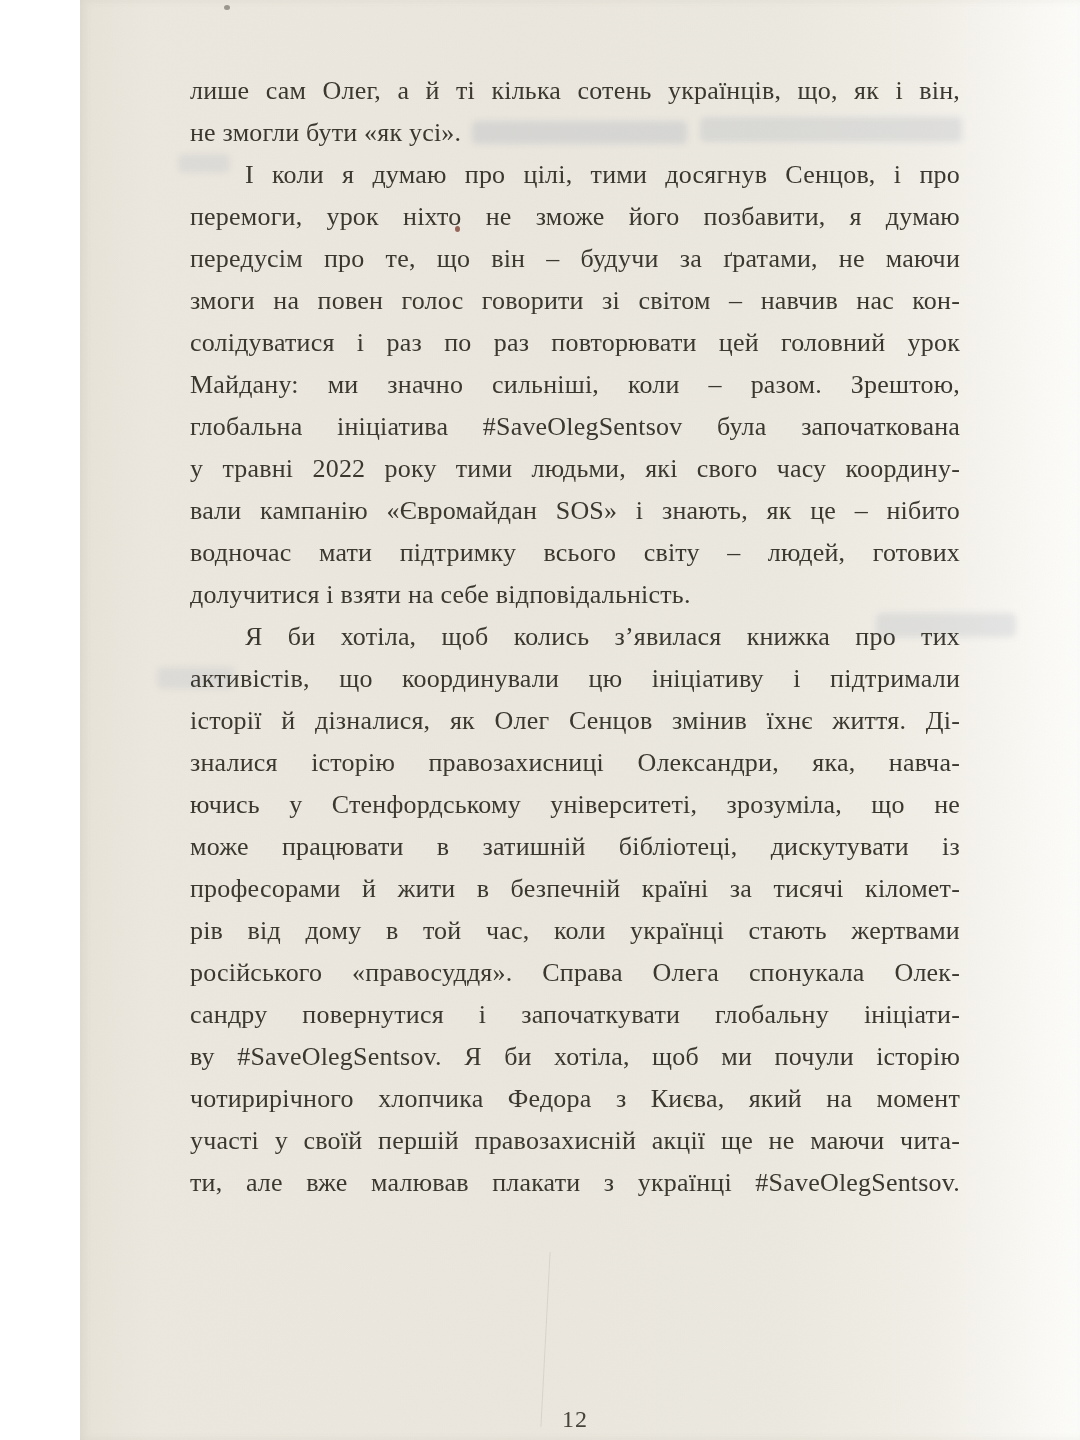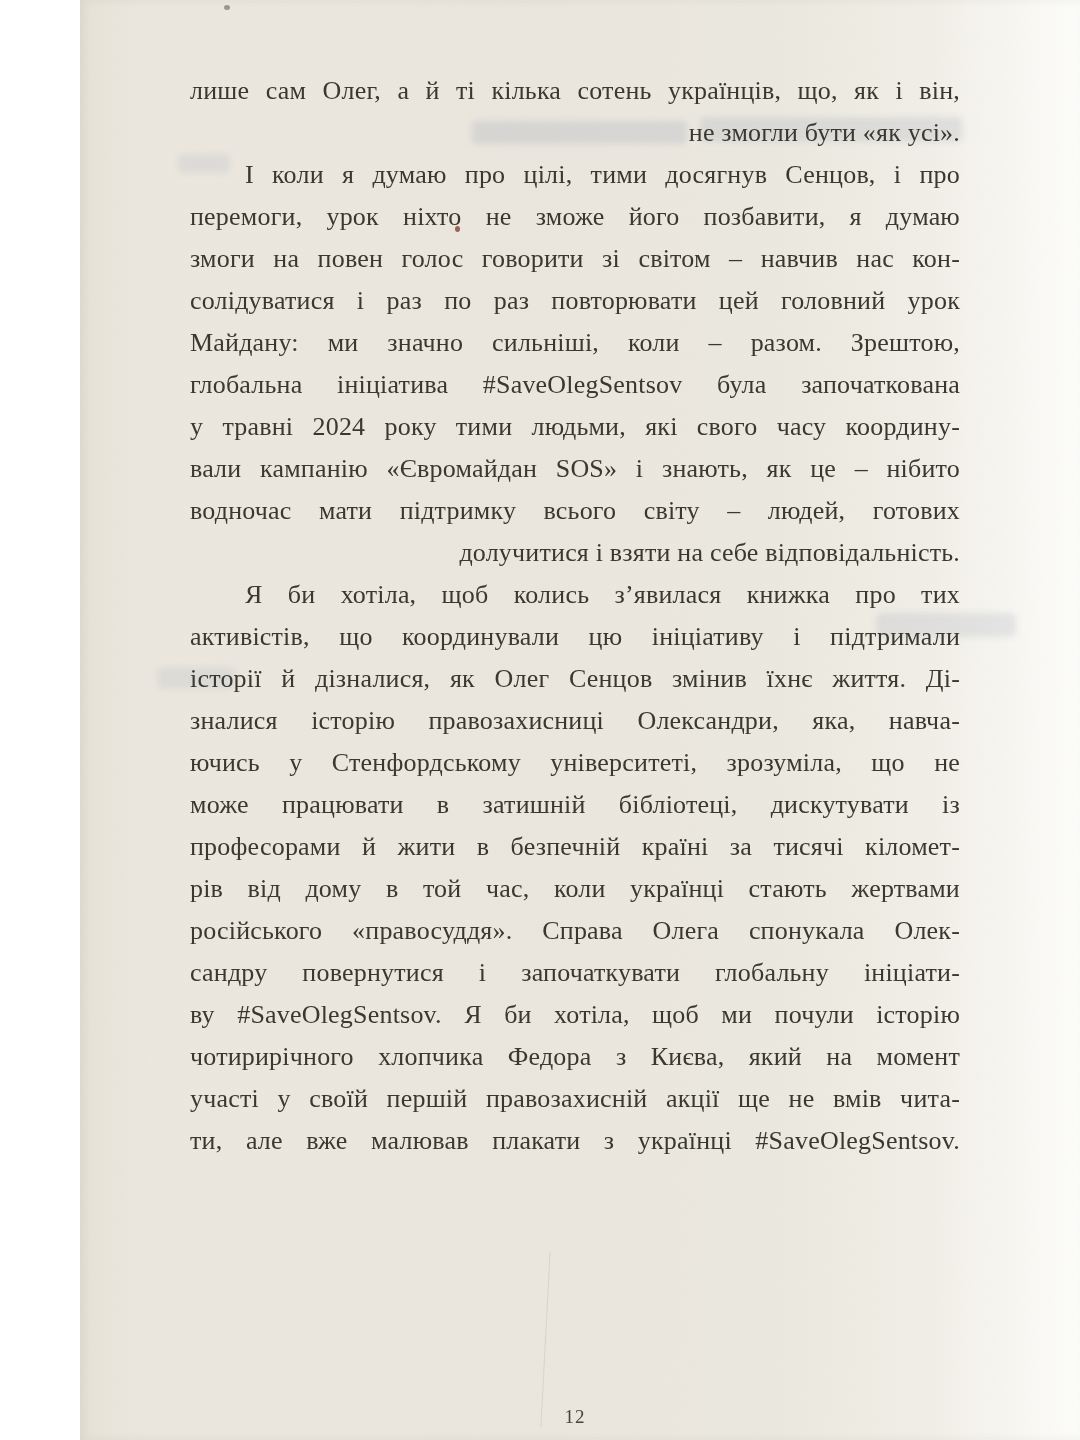--- a/index.html
+++ b/index.html
@@ -36,29 +36,29 @@
   }
   .paragraph { margin: 0; }
   .line {
     height: 42px;
     overflow: hidden;
     text-align: justify;
     white-space: normal;
   }
   
   .line::after { content: ""; display: inline-block; width: 100%; height: 0; }
-  .line.last { text-align: right; }
+  .line.last { text-align: left; }
   .line.last::after { content: none; }
   .line.indent { text-indent: 55px; }
   .pagenum {
     position: absolute;
     left: 190px; top: 1406px;
     width: 770px;
     text-align: center;
-    font-size: 19px;
+    font-size: 24px;
     color: #45433c;
     letter-spacing: 1px;
   }
   
   .ghost {
     position: absolute;
     background: rgba(168,175,188,0.30);
     border-radius: 5px;
     filter: blur(3px);
   }
@@ -111,42 +111,43 @@
   <div class="scratch"></div>
 
   <div class="textblock">
       <div class="paragraph">
         <div class="line">лише сам Олег, а й ті кілька сотень українців, що, як і він,</div>
         <div class="line last">не змогли бути «як усі».</div>
       </div>
       <div class="paragraph">
         <div class="line indent">І коли я думаю про цілі, тими досягнув Сенцов, і про</div>
         <div class="line">перемоги, урок ніхто не зможе його позбавити, я думаю</div>
+        <div class="line">передусім про те, що він – будучи за ґратами, не маючи</div>
         <div class="line">змоги на повен голос говорити зі світом – навчив нас кон-</div>
         <div class="line">солідуватися і раз по раз повторювати цей головний урок</div>
         <div class="line">Майдану: ми значно сильніші, коли – разом. Зрештою,</div>
         <div class="line">глобальна ініціатива #SaveOlegSentsov була започаткована</div>
-        <div class="line">у травні 2024 року тими людьми, які свого часу координу-</div>
+        <div class="line">у травні 2022 року тими людьми, які свого часу координу-</div>
         <div class="line">вали кампанію «Євромайдан SOS» і знають, як це – нібито</div>
         <div class="line">водночас мати підтримку всього світу – людей, готових</div>
         <div class="line last">долучитися і взяти на себе відповідальність.</div>
       </div>
       <div class="paragraph">
         <div class="line indent">Я би хотіла, щоб колись з’явилася книжка про тих</div>
         <div class="line">активістів, що координували цю ініціативу і підтримали</div>
         <div class="line">історії й дізналися, як Олег Сенцов змінив їхнє життя. Ді-</div>
         <div class="line">зналися історію правозахисниці Олександри, яка, навча-</div>
         <div class="line">ючись у Стенфордському університеті, зрозуміла, що не</div>
         <div class="line">може працювати в затишній бібліотеці, дискутувати із</div>
         <div class="line">професорами й жити в безпечній країні за тисячі кіломет-</div>
         <div class="line">рів від дому в той час, коли українці стають жертвами</div>
         <div class="line">російського «правосуддя». Справа Олега спонукала Олек-</div>
         <div class="line">сандру повернутися і започаткувати глобальну ініціати-</div>
         <div class="line">ву #SaveOlegSentsov. Я би хотіла, щоб ми почули історію</div>
         <div class="line">чотирирічного хлопчика Федора з Києва, який на момент</div>
-        <div class="line">участі у своїй першій правозахисній акції ще не вмів чита-</div>
+        <div class="line">участі у своїй першій правозахисній акції ще не маючи чита-</div>
         <div class="line">ти, але вже малював плакати з українці #SaveOlegSentsov.</div>
       </div>
     </div>
 
   <div class="pagenum">12</div>
 
 </div>
 
 </body></html>

